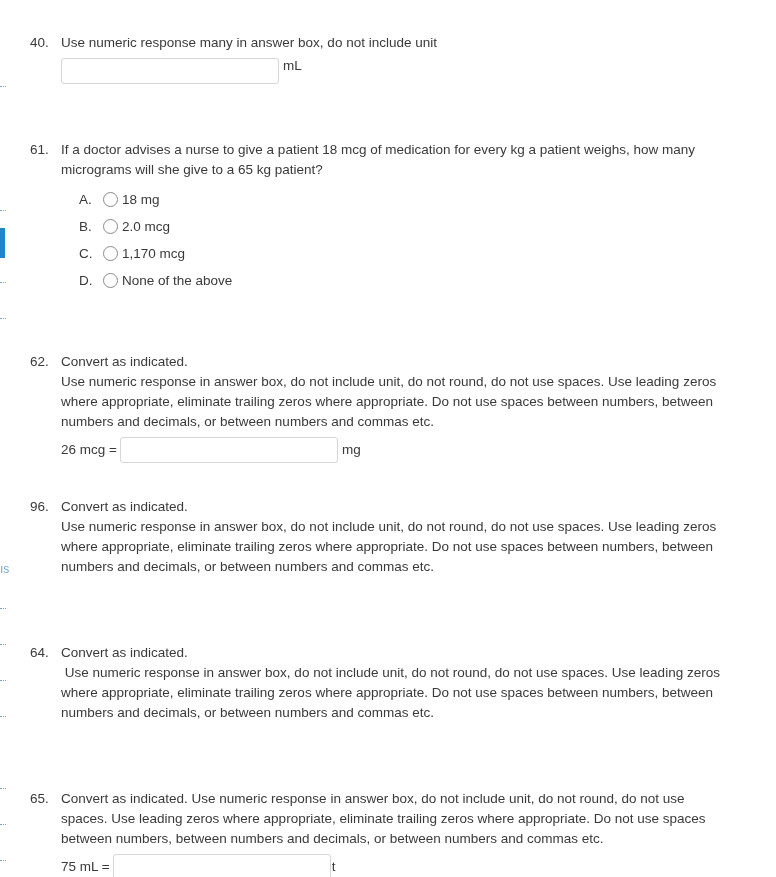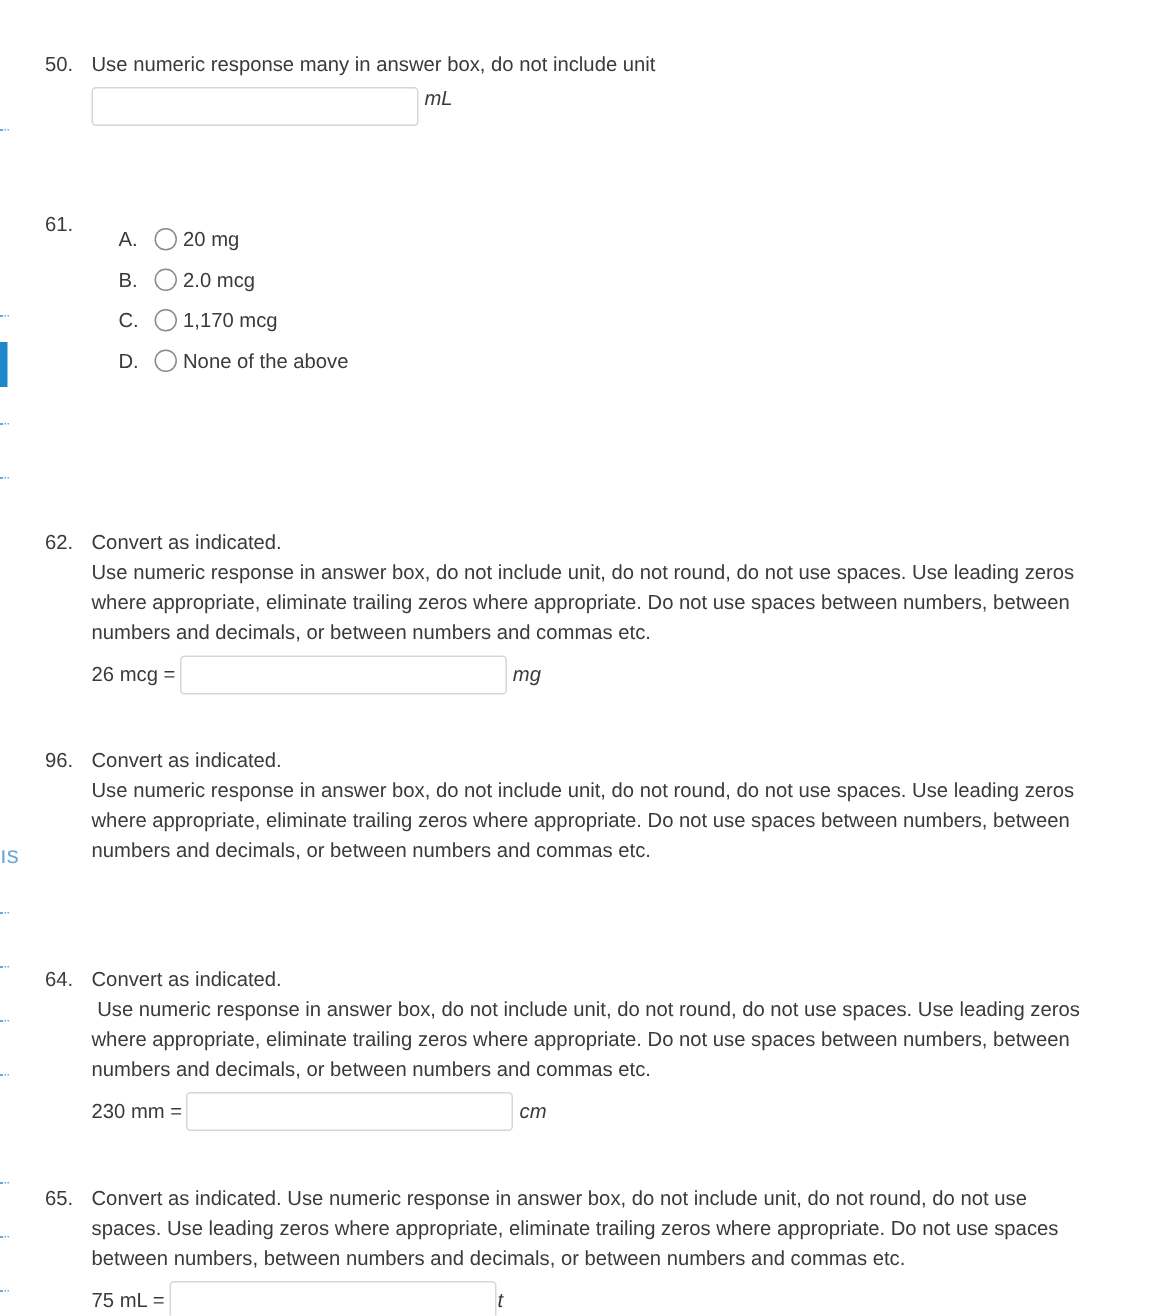--- a/index.html
+++ b/index.html
@@ -5,34 +5,34 @@
   html, body { margin: 0; padding: 0; background: #ffffff; }
   body {
     width: 776px; height: 877px; overflow: hidden; position: relative;
     font-family: "Liberation Sans", "DejaVu Sans", sans-serif;
     color: #3a3a3a; font-size: 13.5px;
   }
   .left-rail { position: absolute; left: 0; top: 0; width: 10px; height: 877px; }
   .rail-dot { position: absolute; left: 0; width: 6px; height: 2px;
     border-top: 1px dotted #6fa8d6; }
   .rail-active { position: absolute; left: 0; top: 228px; width: 5px; height: 30px; background: #1d87c9; }
-  .rail-glyph { position: absolute; left: 0; top: 562px; font-size: 16px; color: #6fa8d6; }
+  .rail-glyph { position: absolute; left: 0; top: 562px; font-size: 12px; color: #6fa8d6; }
 
   .question { position: absolute; left: 30px; width: 720px; line-height: 20px; }
   .qnum { position: absolute; left: 0; top: 0; width: 30px; }
   .qbody { margin-left: 31px; }
   .qbody p { margin: 0; }
   .answer-row { display: flex; align-items: center; margin-top: 4px; height: 28px; }
   .answer-prefix { margin-right: 3px; text-align: center; }
   .answer-input {
     width: 218px; height: 26px; border: 1px solid #d6d6d6; border-radius: 3px;
     background: #fff; box-sizing: border-box; padding: 0 6px; font-size: 13px;
     font-family: "Liberation Sans", sans-serif; outline: none;
   }
-  .answer-unit { margin-left: 4px; position: relative; top: -5px; font-style: italic; }
+  .answer-unit { margin-left: 4px; position: relative; top: -5px; }
 
   .options { margin-left: 18px; margin-top: 6px; }
   .option { display: flex; align-items: center; height: 27px; }
   .opt-letter { width: 24px; }
   .radio {
     width: 15px; height: 15px; border: 1px solid #8a8a8a; border-radius: 50%;
     box-sizing: border-box; margin-right: 4px; background: #fff; cursor: pointer;
   }
 </style>
 </head>
@@ -48,38 +48,39 @@
   <div class="rail-dot" style="top:608px"></div>
   <div class="rail-dot" style="top:644px"></div>
   <div class="rail-dot" style="top:680px"></div>
   <div class="rail-dot" style="top:716px"></div>
   <div class="rail-dot" style="top:788px"></div>
   <div class="rail-dot" style="top:824px"></div>
   <div class="rail-dot" style="top:860px"></div>
 </div>
 
 <div class="question" style="top:33px">
-  <span class="qnum">50.</span>
+  <span class="qnum">40.</span>
   <div class="qbody">
     <p>Use numeric response many in answer box, do not include unit</p>
     <div class="answer-row">
       <input class="answer-input" type="text" value="" style="">
       <span class="answer-unit">mL</span>
     </div>
   </div>
 </div>
 
 <div class="question" style="top:140px">
   <span class="qnum">61.</span>
   <div class="qbody">
+    <p>If a doctor advises a nurse to give a patient 18 mcg of medication for every kg a patient weighs, how many micrograms will she give to a 65 kg patient?</p>
     <div class="options">
       <div class="option">
         <span class="opt-letter">A.</span>
         <span class="radio"></span>
-        <span>20 mg</span>
+        <span>18 mg</span>
       </div>
       <div class="option">
         <span class="opt-letter">B.</span>
         <span class="radio"></span>
         <span>2.0 mcg</span>
       </div>
       <div class="option">
         <span class="opt-letter">C.</span>
         <span class="radio"></span>
         <span>1,170 mcg</span>
@@ -112,25 +113,20 @@
     <p>Convert as indicated.</p>
     <p>Use numeric response in answer box, do not include unit, do not round, do not use spaces. Use leading zeros where appropriate, eliminate trailing zeros where appropriate. Do not use spaces between numbers, between numbers and decimals, or between numbers and commas etc.</p>
   </div>
 </div>
 
 <div class="question" style="top:643px">
   <span class="qnum">64.</span>
   <div class="qbody">
     <p>Convert as indicated.</p>
     <p style="white-space:pre-wrap"> Use numeric response in answer box, do not include unit, do not round, do not use spaces. Use leading zeros where appropriate, eliminate trailing zeros where appropriate. Do not use spaces between numbers, between numbers and decimals, or between numbers and commas etc.</p>
-    <div class="answer-row">
-      <span class="answer-prefix">230 mm =</span>
-      <input class="answer-input" type="text" value="" style="">
-      <span class="answer-unit" style="top:0">cm</span>
-    </div>
   </div>
 </div>
 
 <div class="question" style="top:789px">
   <span class="qnum">65.</span>
   <div class="qbody">
     <p style="padding-right:20px">Convert as indicated. Use numeric response in answer box, do not include unit, do not round, do not use spaces. Use leading zeros where appropriate, eliminate trailing zeros where appropriate. Do not use spaces between numbers, between numbers and decimals, or between numbers and commas etc.</p>
     <div class="answer-row">
       <span class="answer-prefix">75 mL =</span>
       <input class="answer-input" type="text" value="" style="">

